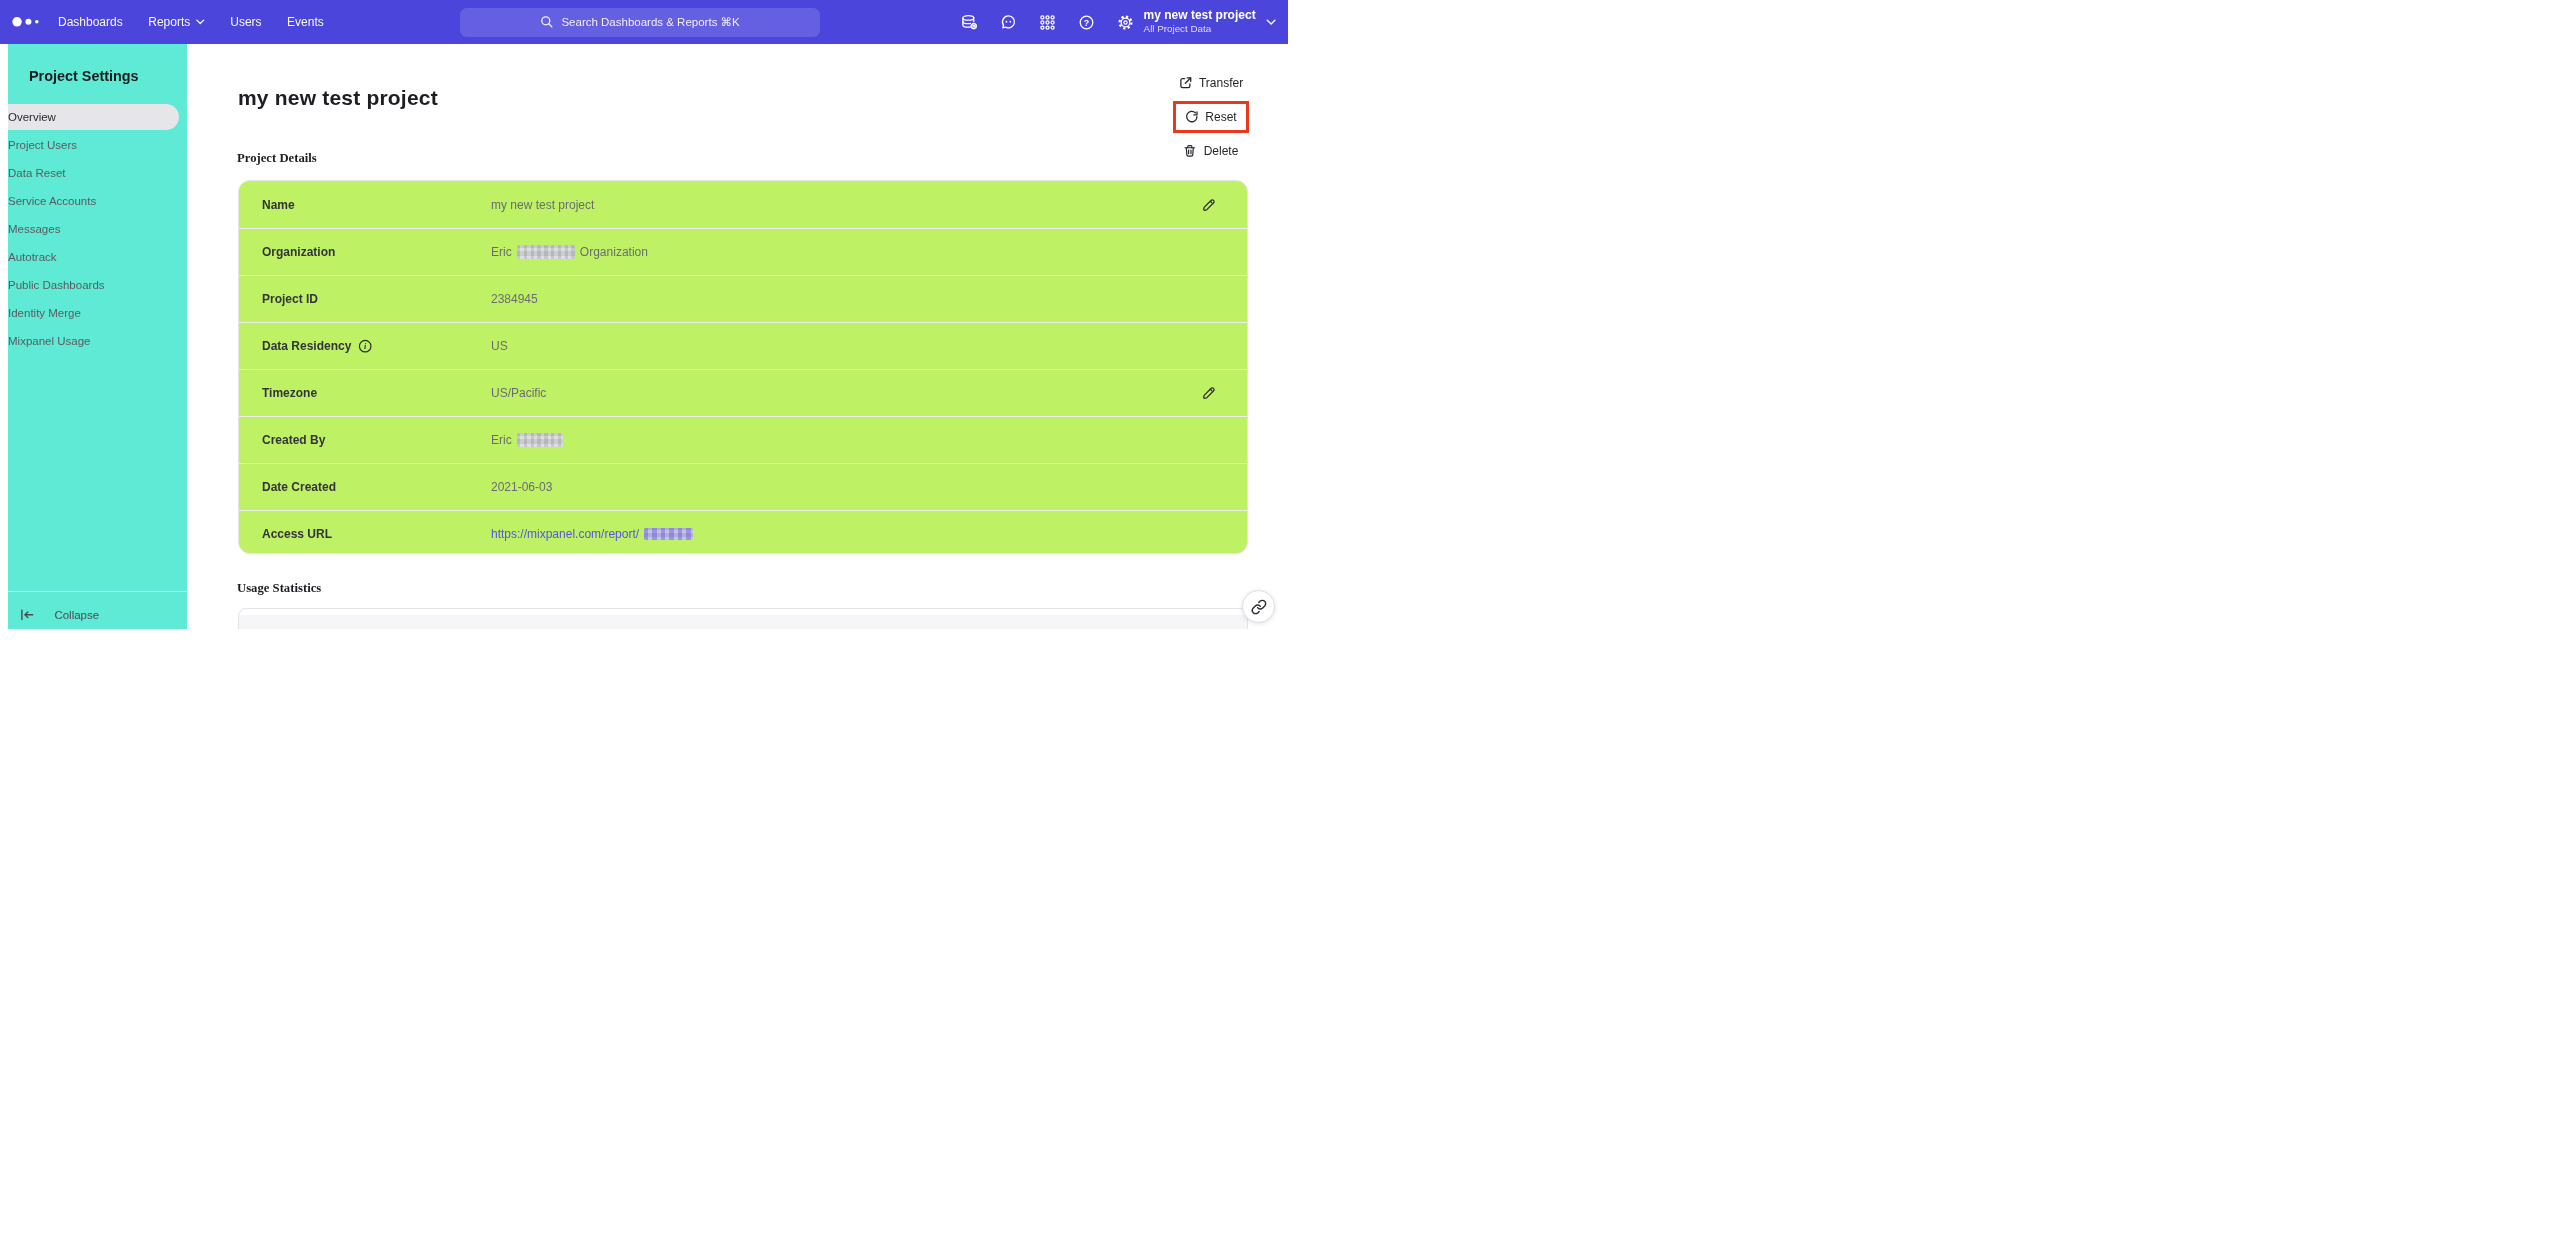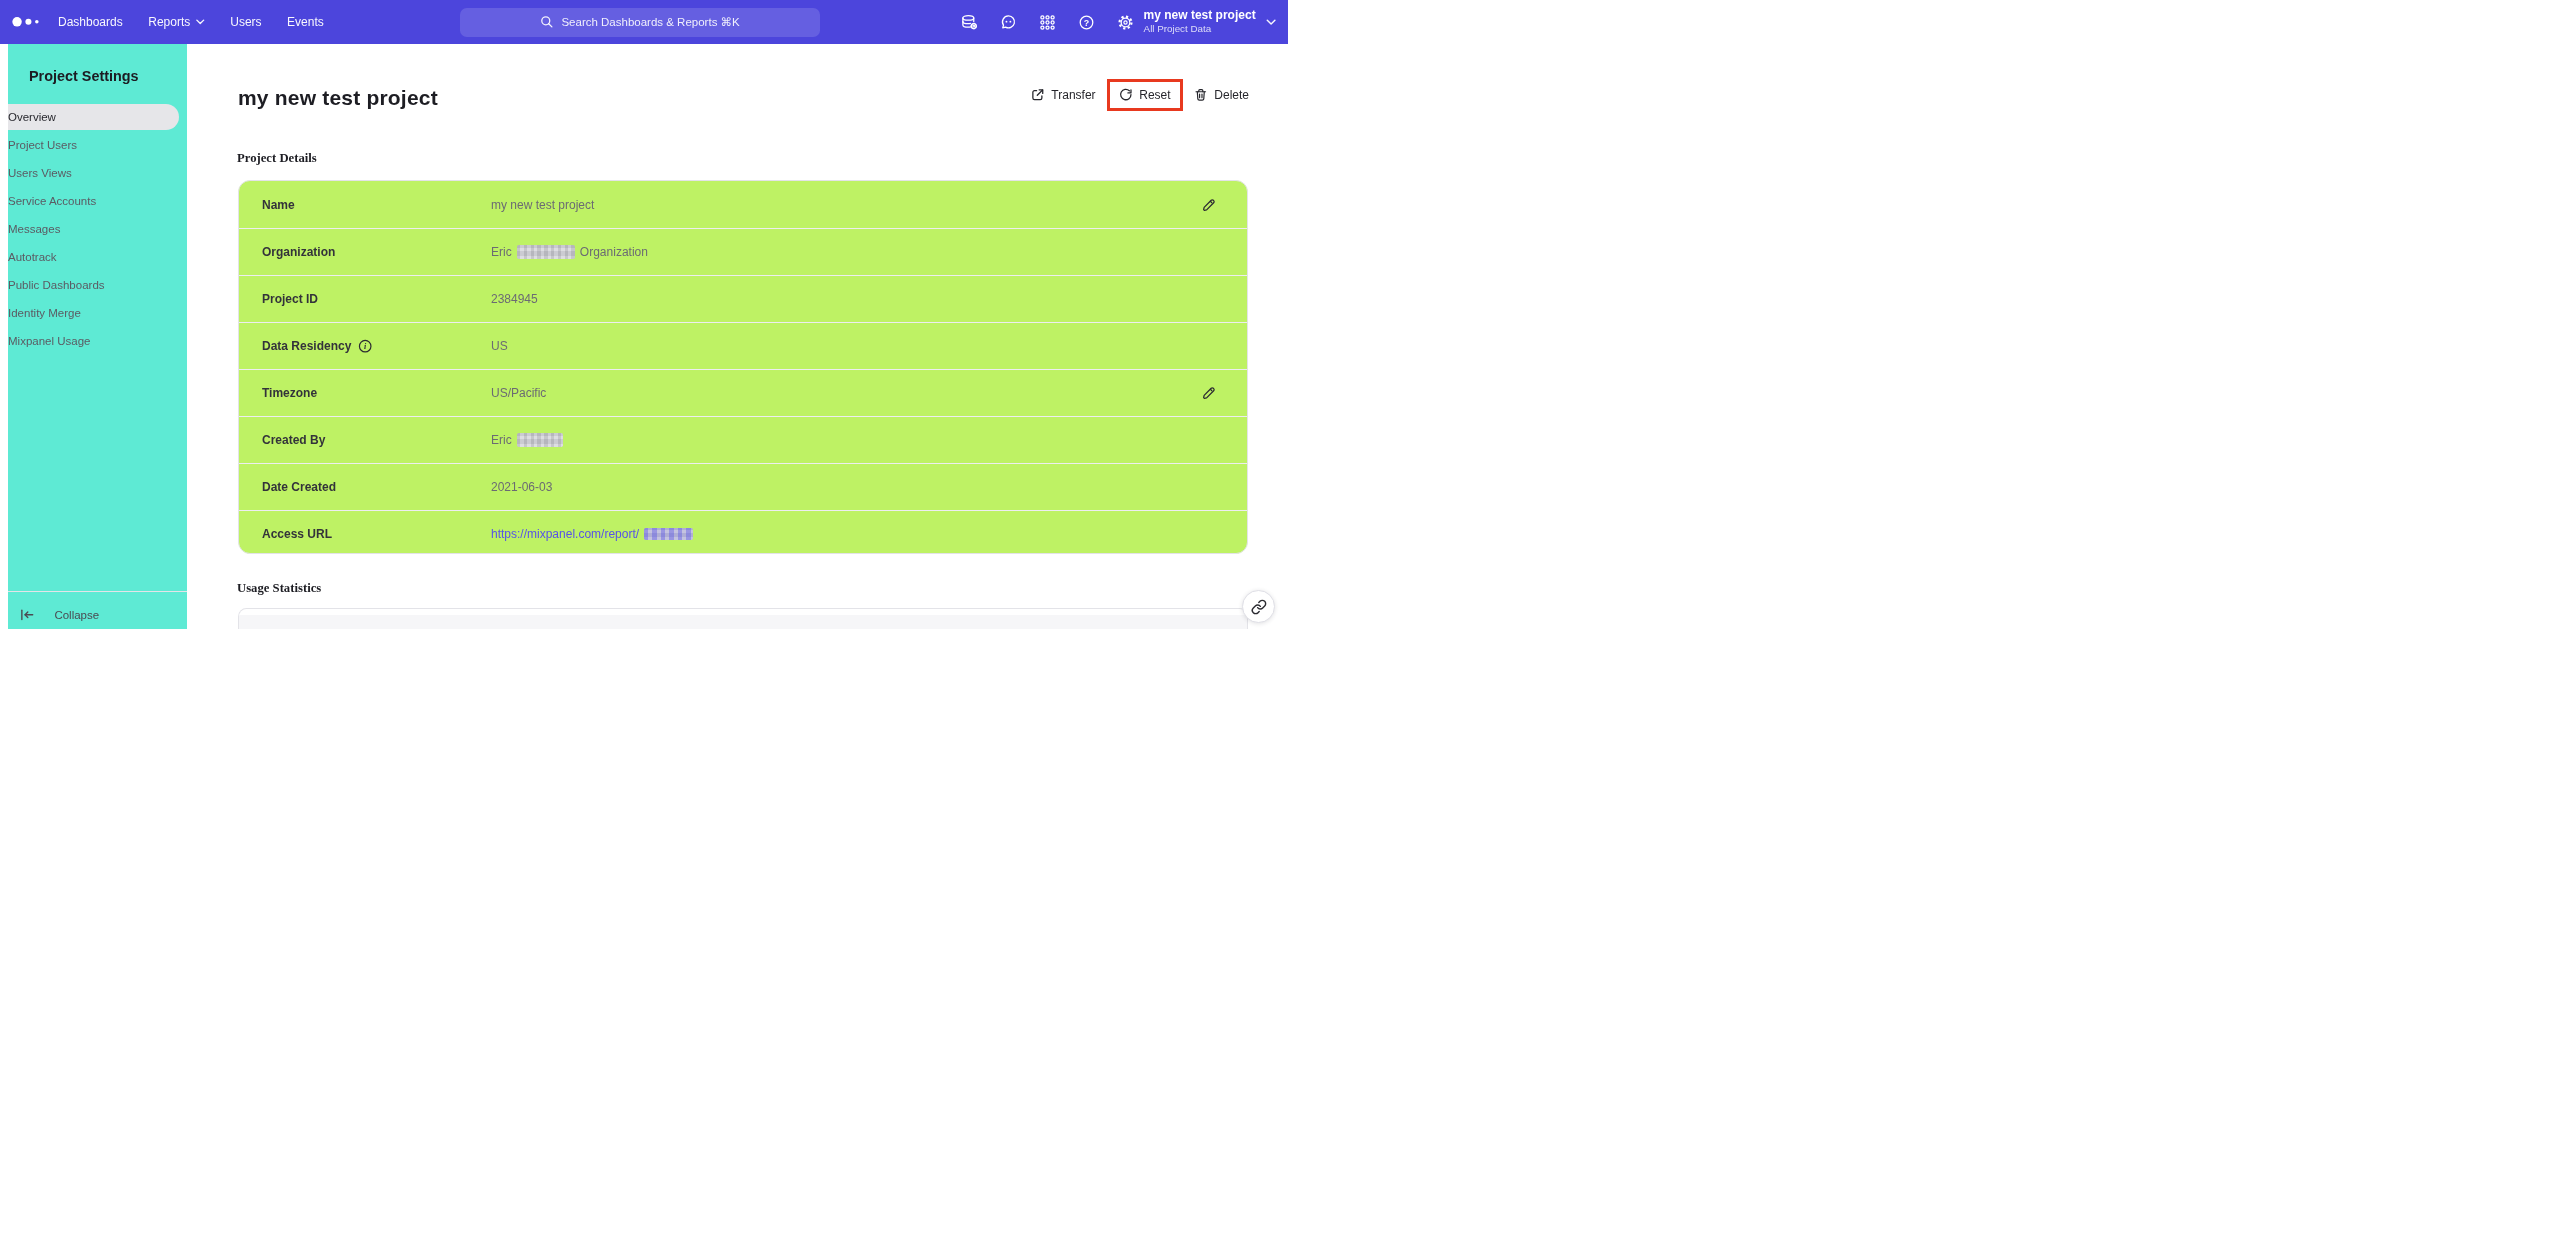--- a/index.html
+++ b/index.html
@@ -31,21 +31,21 @@
   .sb-item.active::before{content:"";position:absolute;left:0;top:0.8px;width:171px;height:26px;
     background:#e6e6e9;border-radius:0 13.6px 13.6px 0;z-index:0;}
   .sb-item span{position:relative;z-index:1;}
   .sb-divider{position:absolute;left:0;top:547px;width:187px;height:0.8px;background:#e4e4e8;}
   .collapse-btn{position:absolute;left:12px;top:557px;height:28px;display:flex;align-items:center;gap:20px;
     color:#4a4a51;font-size:11.5px;cursor:pointer;}
 
   
   .main{position:absolute;left:187px;top:44px;width:1101px;height:585px;background:#fff;}
   .page-title{position:absolute;left:51px;top:42px;font-size:21px;font-weight:700;color:#1d1d23;letter-spacing:0.2px;}
-  .actions{position:absolute;right:39px;top:32px;height:38px;display:flex;align-items:center;gap:11px;}
+  .actions{position:absolute;right:39px;top:32px;height:38px;display:flex;align-items:center;gap:11px;flex-direction:column;}
   .action-btn{display:flex;align-items:center;gap:6.8px;font-size:12px;color:#26262c;cursor:pointer;white-space:nowrap;}
   .reset-wrap{border:3.4px solid #e8391f;padding:6px 9.3px;display:flex;align-items:center;}
 
   .section-h{position:absolute;left:50px;font-size:12.7px;font-weight:700;color:#1d1d23;font-family:Liberation Serif, serif;}
   .h-details{top:107px;}
   .h-usage{top:537px;}
 
   .card{position:absolute;left:51px;top:136px;width:1010px;height:374px;box-sizing:border-box;
     background:#bef264;border:0.8px solid #e3e3e8;border-radius:12px;}
   .row{position:relative;height:47px;display:flex;align-items:center;padding-left:23px;box-sizing:border-box;}
@@ -176,21 +176,21 @@
   <div class="sidebar">
     <div class="sb-title">Project Settings</div>
     <ul class="sb-list">
       <li class="sb-item active">
           <span>Overview</span>
         </li>
       <li class="sb-item">
           <span>Project Users</span>
         </li>
       <li class="sb-item">
-          <span>Users Views</span>
+          <span>Data Reset</span>
         </li>
       <li class="sb-item">
           <span>Service Accounts</span>
         </li>
       <li class="sb-item">
           <span>Messages</span>
         </li>
       <li class="sb-item">
           <span>Autotrack</span>
         </li>

